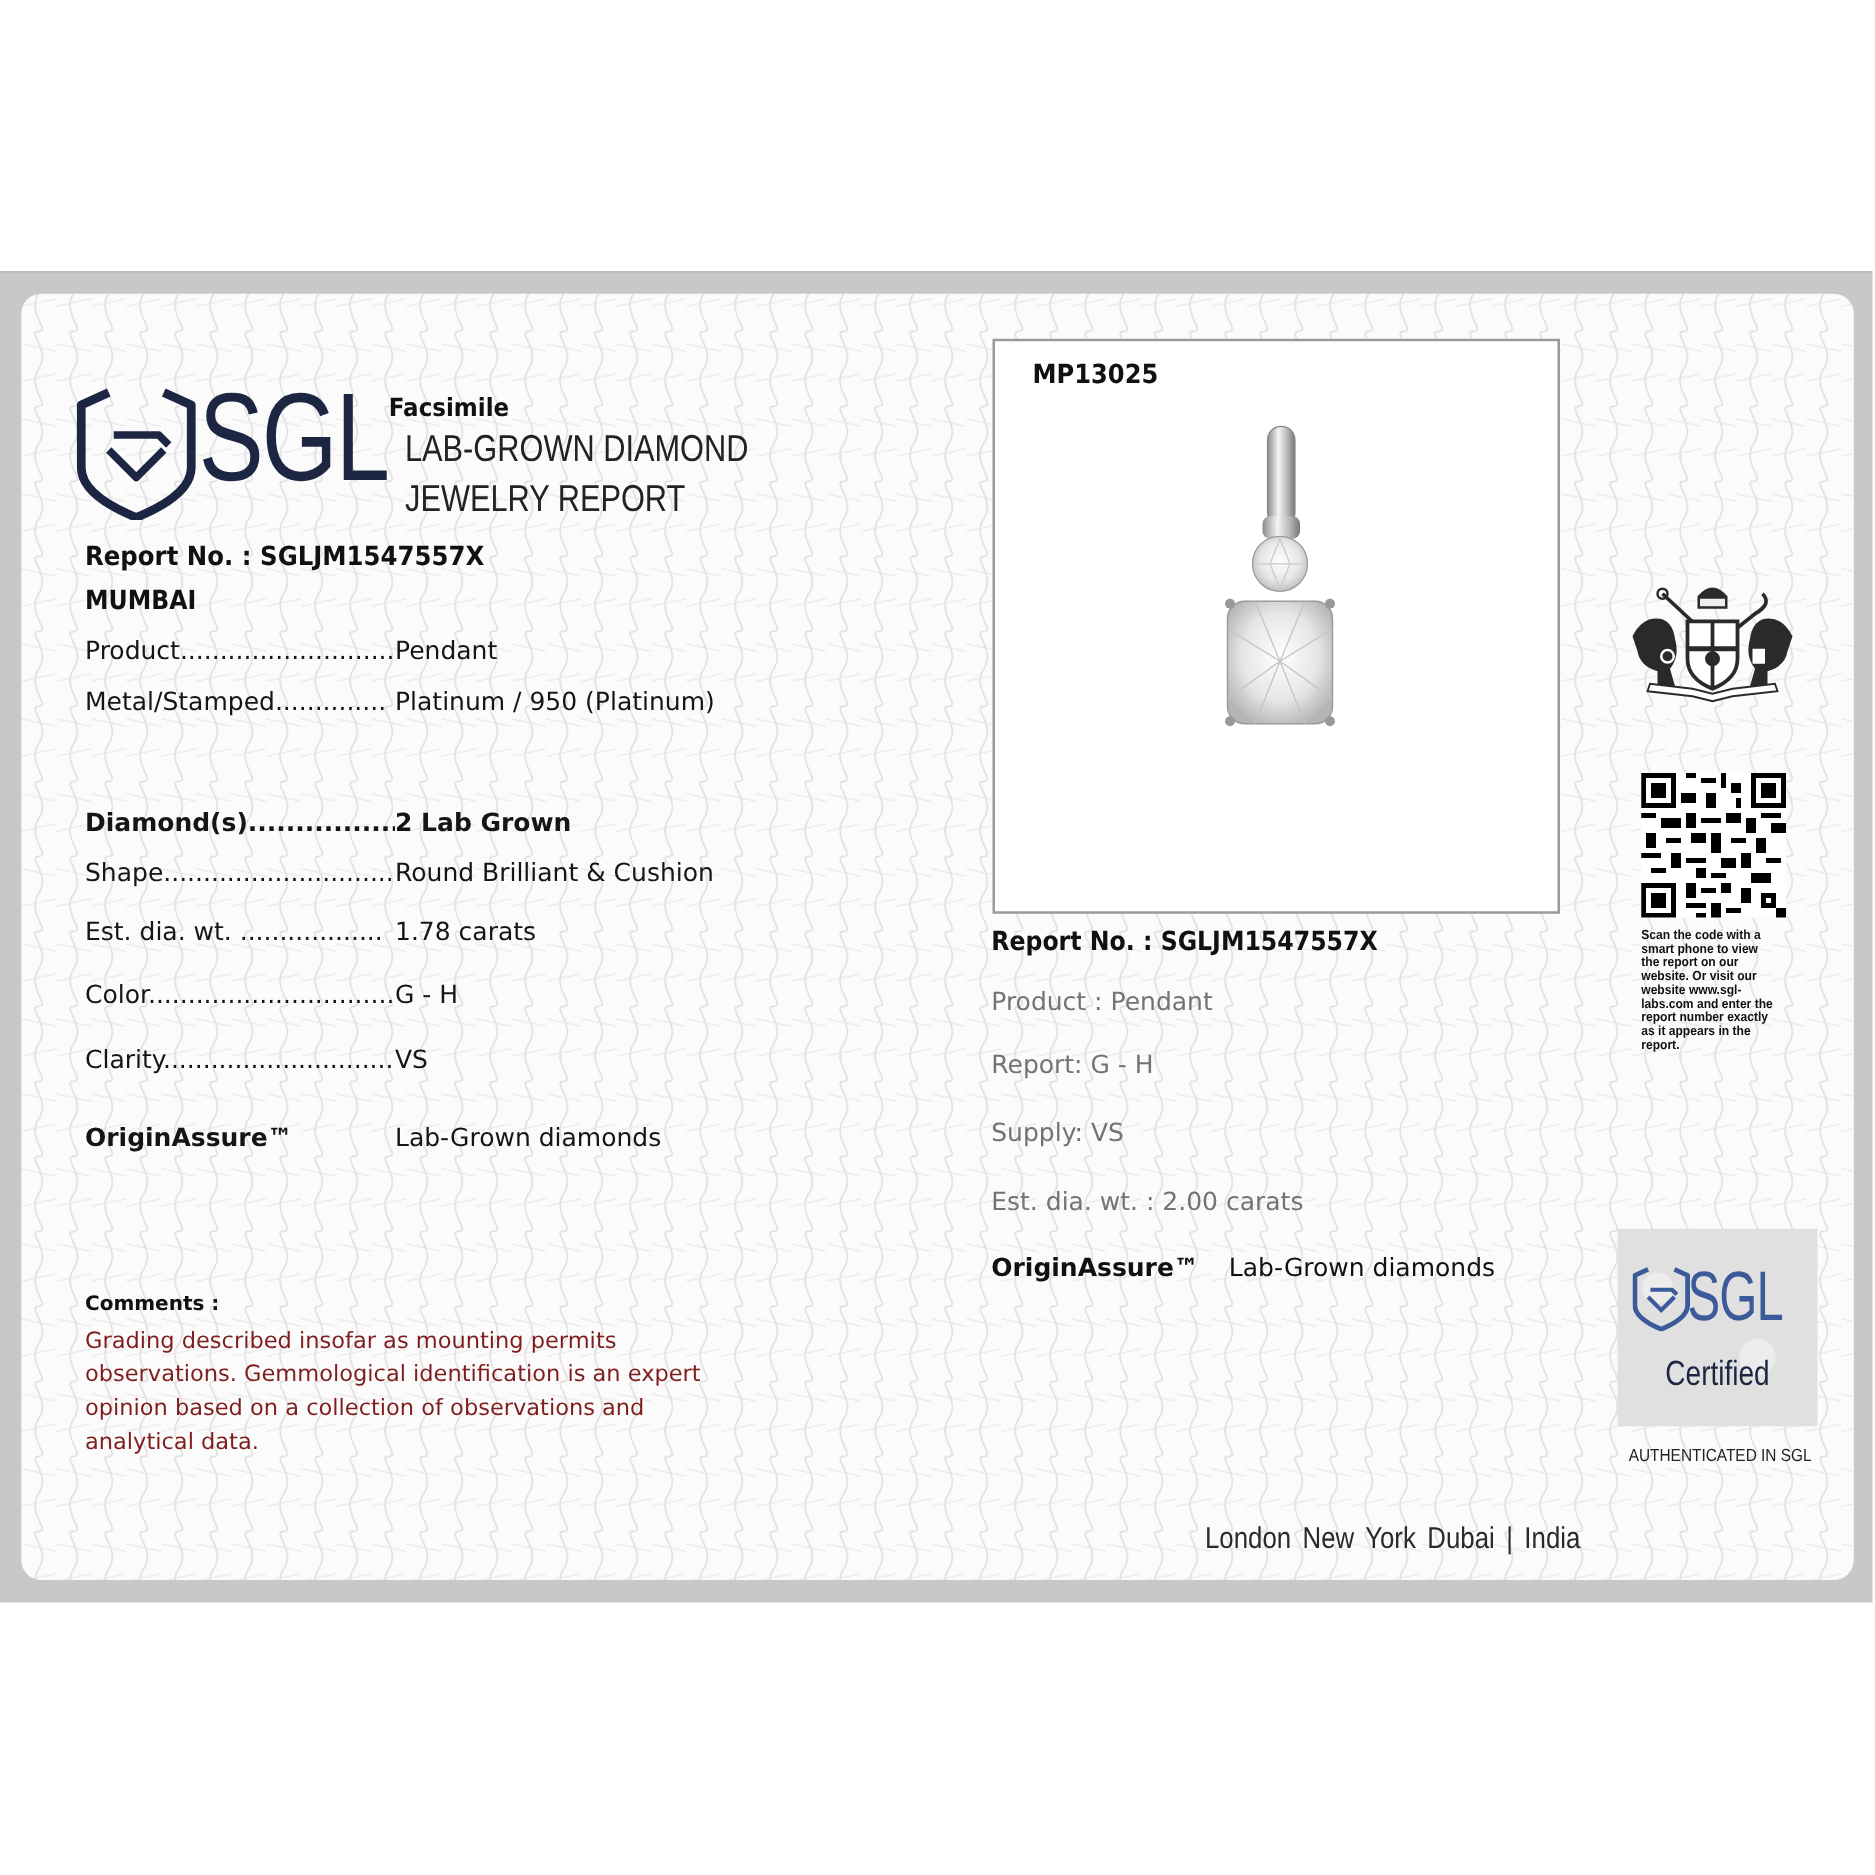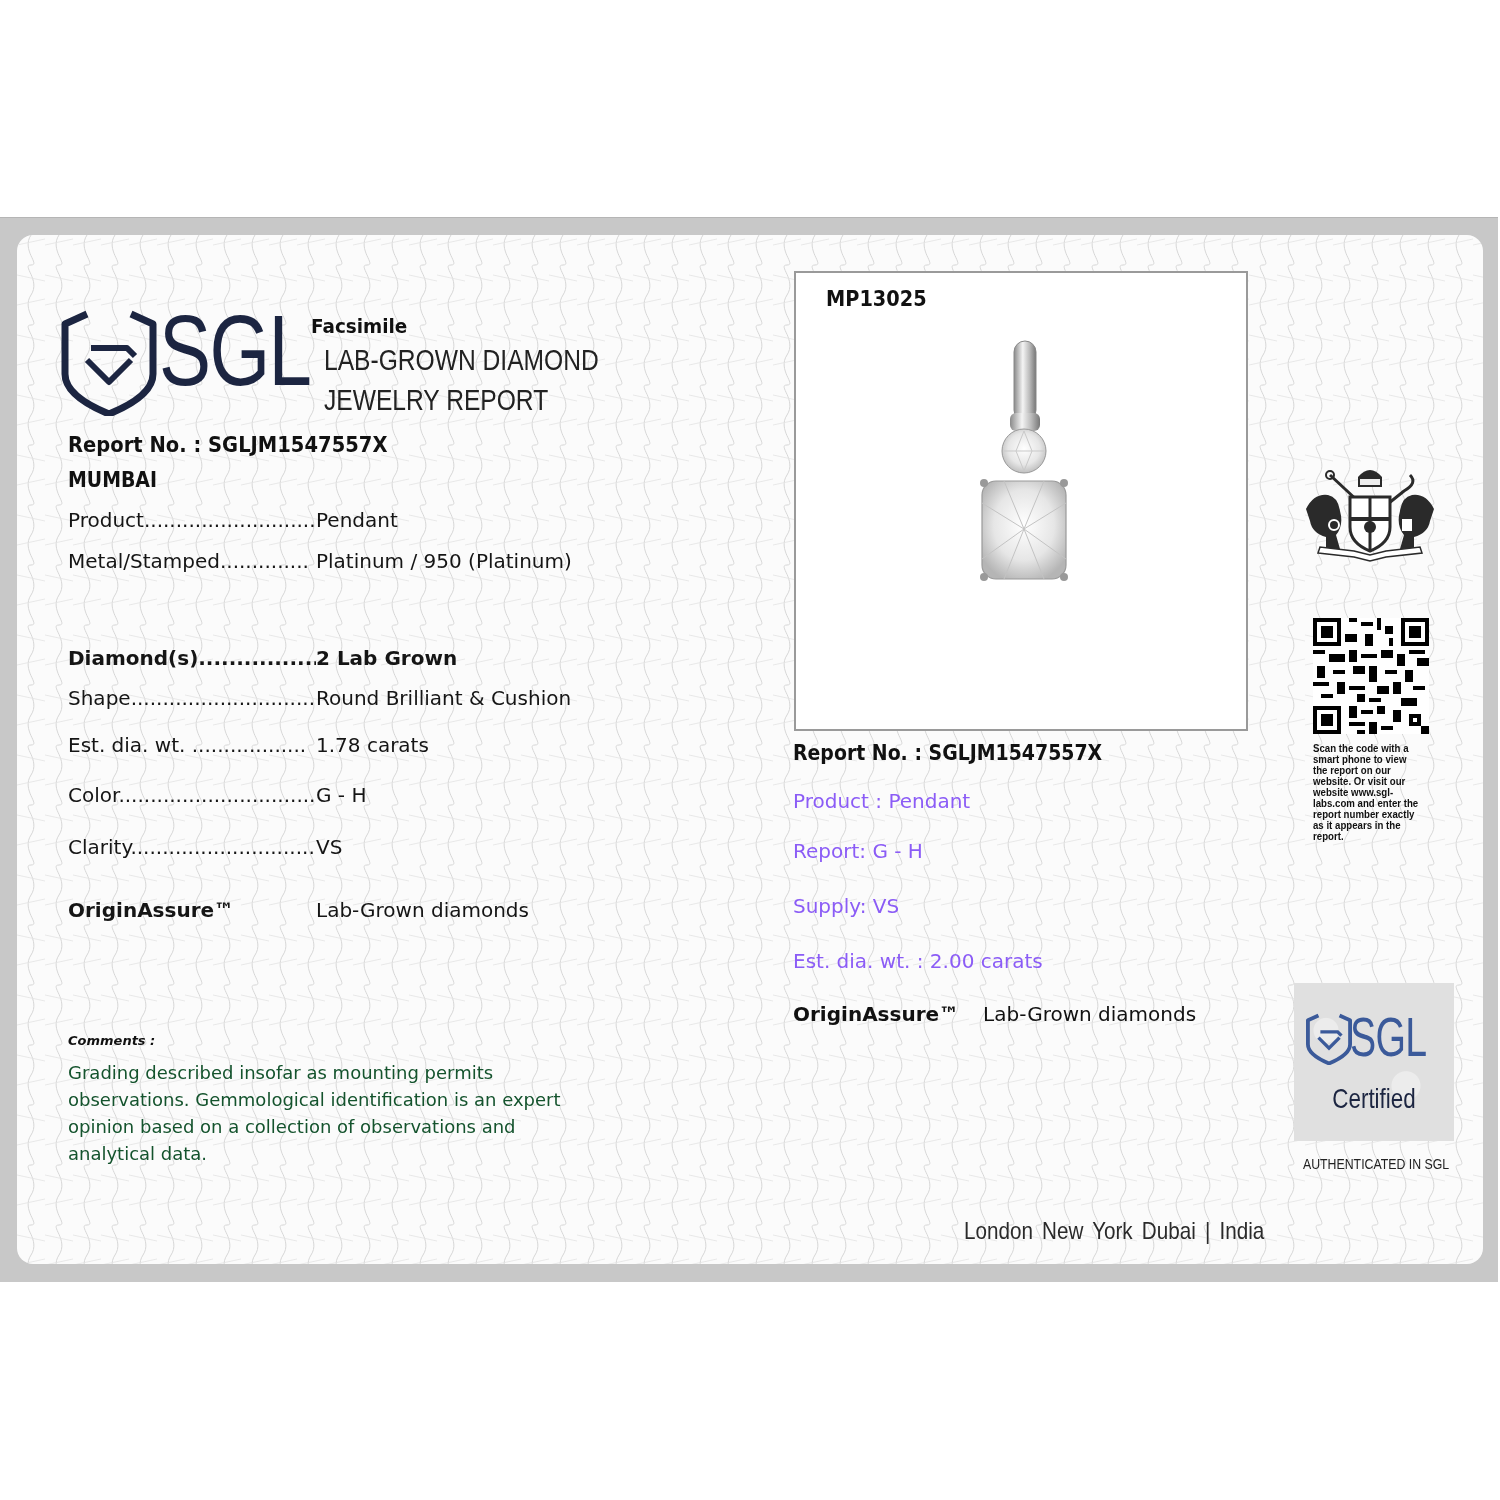--- a/index.html
+++ b/index.html
@@ -29,29 +29,29 @@
     transform:scaleX(0.82); transform-origin:left top; font-weight:300;
   }
   .title1 { left:307px; top:108px; }
   .title2 { left:307px; top:148px; }
   .report-no { left:51px; top:198px; font-size:21px; font-weight:bold; transform:scaleX(0.93); transform-origin:left top; }
   .city { left:51px; top:233px; font-size:21px; font-weight:bold; transform:scaleX(0.9); transform-origin:left top; }
   .row { left:51px; font-size:20px; white-space:nowrap; color:#151515; }
   .row .lbl { display:inline-block; width:248px; overflow:hidden; white-space:nowrap; vertical-align:top; }
   .row .val { display:inline-block; }
   .row.bold { font-weight:bold; }
-  .comments-h { left:51px; top:798px; font-size:13px; font-weight:bold;font-style:italic; }
-  .comments { left:51px; top:824px; font-size:18px; line-height:27px; width:540px; color:#14532d; }
+  .comments-h { left:51px; top:798px; font-size:16px; font-weight:bold; }
+  .comments { left:51px; top:824px; font-size:18px; line-height:27px; width:540px; color:#7f1d1d; }
   .photo-box {
     left:777px; top:36px; width:450px; height:456px; background:#ffffff; border:2px solid #9a9a9a;
   }
   .sku { position:absolute; left:30px; top:14px; font-size:21px; font-weight:bold; transform:scaleX(0.92); transform-origin:left top; }
   .pendant { position:absolute; left:178px; top:60px; width:100px; height:260px; }
   .r-report { left:776px; top:506px; font-size:21px; font-weight:bold; transform:scaleX(0.9); transform-origin:left top;}
-  .r-line { left:776px; font-size:20px; color:#8b5cf6; white-space:nowrap; }
+  .r-line { left:776px; font-size:20px; color:#737373; white-space:nowrap; }
   .r-origin { left:776px; top:767px; font-size:20px; white-space:nowrap; }
   .r-origin b { margin-right:24px; }
   .jvc-wrap { left:1255px; top:60px; width:200px; height:110px; text-align:center; }
   .jvc-small { font-family:"Liberation Sans", sans-serif; font-size:13px; color:#222; transform:scaleX(0.85); }
   .jvc-big { font-family:"Liberation Serif", serif; font-size:44px; color:#111; line-height:44px; letter-spacing:2px; }
   .jvc-est { position:absolute; top:37px; font-size:7px; color:#444; font-family:"Liberation Sans", sans-serif;}
   .jvc-tag { font-size:6px; letter-spacing:1px; color:#333; font-family:"Liberation Sans", sans-serif; margin-top:3px;}
   .jvc-kit { font-size:14px; color:#222; font-family:"Liberation Sans", sans-serif; transform:scaleX(0.82); margin-top:1px; white-space:nowrap;}
   .crest { left:1283px; top:228px; width:140px; height:102px; }
   .qr { left:1296px; top:383px; width:116px; height:116px; background:#fff; }

